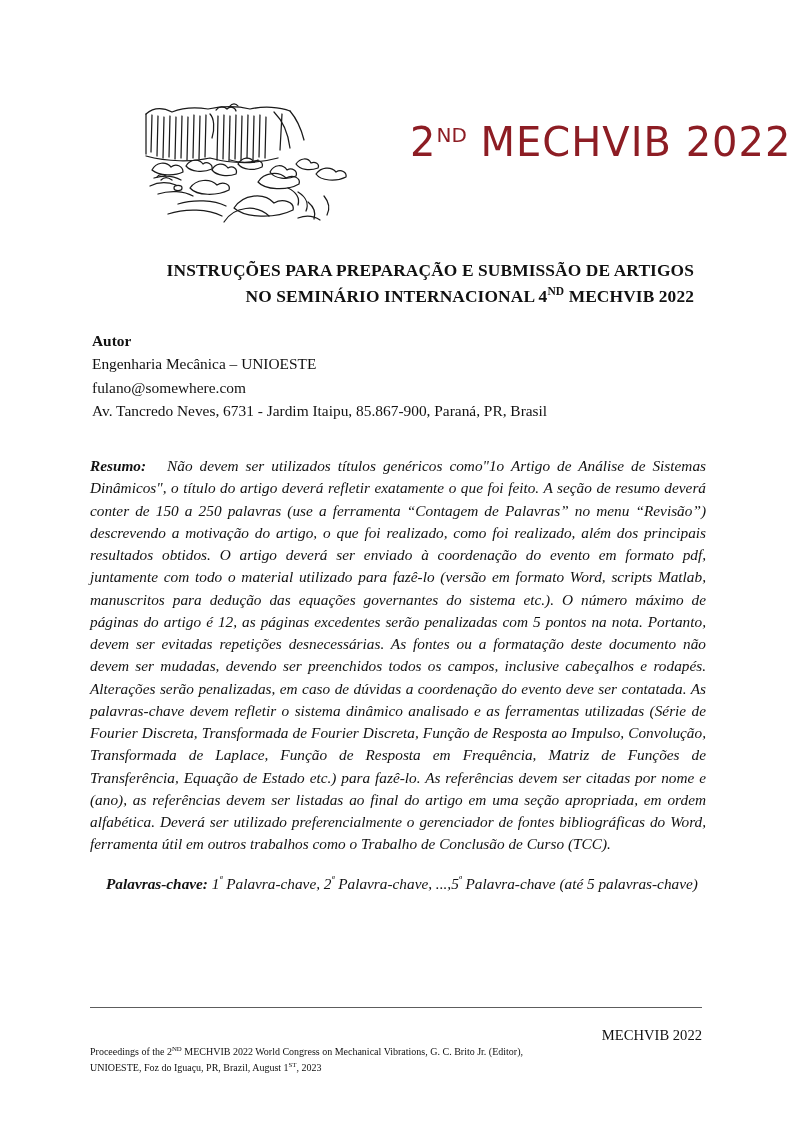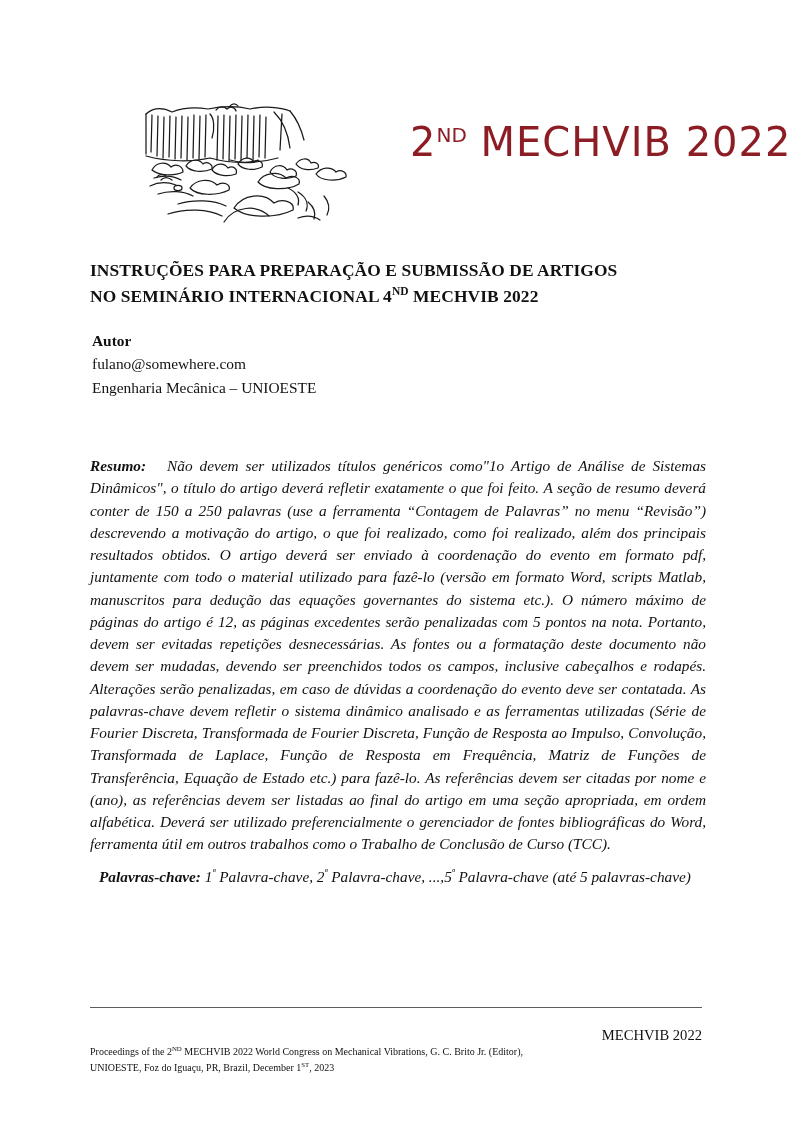--- a/index.html
+++ b/index.html
@@ -66,24 +66,24 @@
     font-size: 17.5px;
     letter-spacing: 0.6px;
     line-height: 1;
     margin-top: 5px;
     white-space: nowrap;
   }
 
   
   .doc-title {
     position: absolute;
-    left: 90px;
+    left: 80px;
     top: 258px;
     width: 614px;
-    text-align: left;
+    text-align: right;
     font-weight: bold;
     font-size: 17.4px;
     line-height: 1.42;
     letter-spacing: 0.1px;
   }
   .doc-title sup { font-size: 0.66em; vertical-align: super; }
 
   
   .author-block {
     position: absolute;
@@ -229,32 +229,33 @@
     </div>
   </div>
 
   <div class="doc-title">
     <span>INSTRUÇÕES PARA PREPARAÇÃO E SUBMISSÃO DE ARTIGOS</span><br>
     <span>NO SEMINÁRIO INTERNACIONAL 4</span><sup>ND</sup><span> MECHVIB 2022</span>
   </div>
 
   <div class="author-block">
     <div class="author-name">Autor</div>
+    <div>Engenharia Mecânica – UNIOESTE</div>
     <div>fulano@somewhere.com</div>
-    <div>Engenharia Mecânica – UNIOESTE</div>
+    <div>Av. Tancredo Neves, 6731 - Jardim Itaipu, 85.867-900, Paraná, PR, Brasil</div>
   </div>
 
   <div class="abstract">
     <p style="margin:0;"><span class="lead">Resumo:</span><span>&nbsp;&nbsp;&nbsp;</span><span>Não devem ser utilizados títulos genéricos como"1o Artigo de Análise de Sistemas Dinâmicos", o título do artigo deverá refletir exatamente o que foi feito.  A seção de resumo deverá conter de 150 a 250 palavras (use a ferramenta “Contagem de Palavras” no menu “Revisão”) descrevendo a motivação do artigo, o que foi realizado, como foi realizado, além dos principais resultados obtidos.  O artigo deverá ser enviado à coordenação do evento em formato pdf, juntamente com todo o material utilizado para fazê-lo (versão em formato Word, scripts Matlab, manuscritos para dedução das equações governantes do sistema etc.).  O número máximo de páginas do artigo é 12, as páginas excedentes serão penalizadas com 5 pontos na nota.  Portanto, devem ser evitadas repetições desnecessárias.  As fontes ou a formatação deste documento não devem ser mudadas, devendo ser preenchidos todos os campos, inclusive cabeçalhos e rodapés.  Alterações serão penalizadas, em caso de dúvidas a coordenação do evento deve ser contatada.  As palavras-chave devem refletir o sistema dinâmico analisado e as ferramentas utilizadas (Série de Fourier Discreta, Transformada de Fourier Discreta, Função de Resposta ao Impulso, Convolução, Transformada de Laplace, Função de Resposta em Frequência, Matriz de Funções de Transferência, Equação de Estado etc.) para fazê-lo.  As referências devem ser citadas por nome e (ano), as referências devem ser listadas ao final do artigo em uma seção apropriada, em ordem alfabética.  Deverá ser utilizado preferencialmente o gerenciador de fontes bibliográficas do Word, ferramenta útil em outros trabalhos como o Trabalho de Conclusão de Curso (TCC).</span></p>
 
-    <p class="kw-line" style="margin:9px;"><span class="lead">Palavras-chave:</span><span>&nbsp;</span><span>1</span><sup>ª</sup><span> Palavra-chave, 2</span><sup>ª</sup><span> Palavra-chave, ...,5</span><sup>ª</sup><span> Palavra-chave (até 5 palavras-chave)</span></p>
+    <p class="kw-line" style="margin:16px;"><span class="lead">Palavras-chave:</span><span>&nbsp;</span><span>1</span><sup>ª</sup><span> Palavra-chave, 2</span><sup>ª</sup><span> Palavra-chave, ...,5</span><sup>ª</sup><span> Palavra-chave (até 5 palavras-chave)</span></p>
   </div>
 
   <div class="footer-rule"></div>
 
   <div class="footer-right">MECHVIB 2022</div>
 
   <div class="footer-body">
     <span>Proceedings of the 2</span><sup>ND</sup><span> MECHVIB 2022 World Congress on Mechanical Vibrations, G. C. Brito Jr. (Editor),</span><br>
-    <span>UNIOESTE, Foz do Iguaçu, PR, Brazil, December 1</span><sup>ST</sup><span>, 2023</span>
+    <span>UNIOESTE, Foz do Iguaçu, PR, Brazil, August 1</span><sup>ST</sup><span>, 2023</span>
   </div>
 
 </div>
 
 </body></html>

